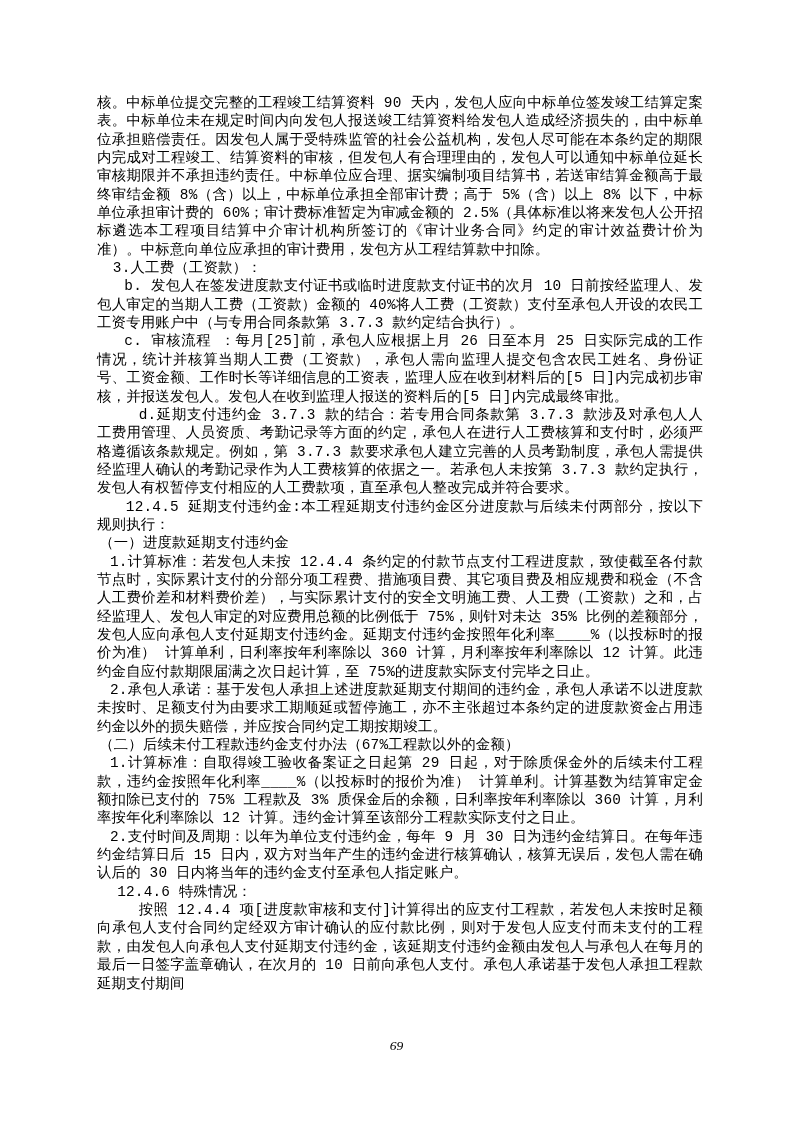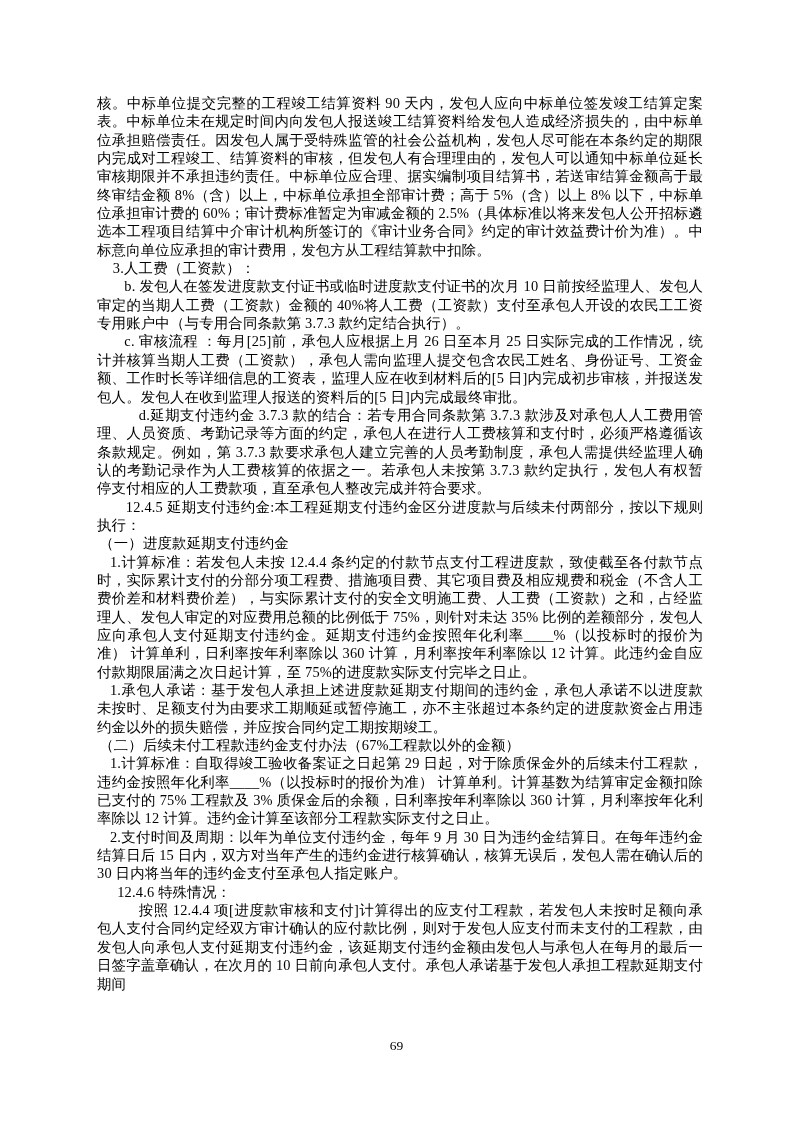--- a/index.html
+++ b/index.html
@@ -14,20 +14,21 @@
     background: #ffffff;
     overflow: hidden;
     font-family: "Liberation Serif", "DejaVu Serif", serif;
     color: #000000;
   }
   .content {
     position: absolute;
     left: 97px;
     top: 94px;
     width: 606px;
+    font-family: Liberation Mono, monospace;
   }
   .content p {
     margin: 0;
     padding: 0;
     font-size: 14.4px;
     line-height: 18.35px;
     text-align: justify;
     letter-spacing: 0.2px;
     word-break: break-all;
   }
@@ -42,36 +43,37 @@
   .footer {
     position: absolute;
     top: 1038px;
     left: 0;
     width: 100%;
     text-align: center;
     font-size: 13.5px;
     line-height: 16px;
     font-family: "Liberation Serif", "DejaVu Serif", serif;
     color: #000000;
+    font-style: italic;
   }
 </style>
 </head>
 <body>
 
 <div class="page">
   <div class="content">
     <p class="p-flush">核。中标单位提交完整的工程竣工结算资料 90 天内，发包人应向中标单位签发竣工结算定案表。中标单位未在规定时间内向发包人报送竣工结算资料给发包人造成经济损失的，由中标单位承担赔偿责任。因发包人属于受特殊监管的社会公益机构，发包人尽可能在本条约定的期限内完成对工程竣工、结算资料的审核，但发包人有合理理由的，发包人可以通知中标单位延长审核期限并不承担违约责任。中标单位应合理、据实编制项目结算书，若送审结算金额高于最终审结金额 8%（含）以上，中标单位承担全部审计费；高于 5%（含）以上 8% 以下，中标单位承担审计费的 60%；审计费标准暂定为审减金额的 2.5%（具体标准以将来发包人公开招标遴选本工程项目结算中介审计机构所签订的《审计业务合同》约定的审计效益费计价为准）。中标意向单位应承担的审计费用，发包方从工程结算款中扣除。</p>
     <p class="p-num">3.人工费（工资款）：</p>
     <p class="p-letter">b. 发包人在签发进度款支付证书或临时进度款支付证书的次月 10 日前按经监理人、发包人审定的当期人工费（工资款）金额的 40%将人工费（工资款）支付至承包人开设的农民工工资专用账户中（与专用合同条款第 3.7.3 款约定结合执行）。</p>
     <p class="p-letter">c. 审核流程 ：每月[25]前，承包人应根据上月 26 日至本月 25 日实际完成的工作情况，统计并核算当期人工费（工资款），承包人需向监理人提交包含农民工姓名、身份证号、工资金额、工作时长等详细信息的工资表，监理人应在收到材料后的[5 日]内完成初步审核，并报送发包人。发包人在收到监理人报送的资料后的[5 日]内完成最终审批。</p>
     <p class="p-deep">d.延期支付违约金 3.7.3 款的结合：若专用合同条款第 3.7.3 款涉及对承包人人工费用管理、人员资质、考勤记录等方面的约定，承包人在进行人工费核算和支付时，必须严格遵循该条款规定。例如，第 3.7.3 款要求承包人建立完善的人员考勤制度，承包人需提供经监理人确认的考勤记录作为人工费核算的依据之一。若承包人未按第 3.7.3 款约定执行，发包人有权暂停支付相应的人工费款项，直至承包人整改完成并符合要求。</p>
     <p class="p-sec">12.4.5 延期支付违约金:本工程延期支付违约金区分进度款与后续未付两部分，按以下规则执行：</p>
     <p class="p-paren">（一）进度款延期支付违约金</p>
     <p class="p-item">1.计算标准：若发包人未按 12.4.4 条约定的付款节点支付工程进度款，致使截至各付款节点时，实际累计支付的分部分项工程费、措施项目费、其它项目费及相应规费和税金（不含人工费价差和材料费价差），与实际累计支付的安全文明施工费、人工费（工资款）之和，占经监理人、发包人审定的对应费用总额的比例低于 75%，则针对未达 35% 比例的差额部分，发包人应向承包人支付延期支付违约金。延期支付违约金按照年化利率____%（以投标时的报价为准） 计算单利，日利率按年利率除以 360 计算，月利率按年利率除以 12 计算。此违约金自应付款期限届满之次日起计算，至 75%的进度款实际支付完毕之日止。</p>
-    <p class="p-item">1.承包人承诺：基于发包人承担上述进度款延期支付期间的违约金，承包人承诺不以进度款未按时、足额支付为由要求工期顺延或暂停施工，亦不主张超过本条约定的进度款资金占用违约金以外的损失赔偿，并应按合同约定工期按期竣工。</p>
+    <p class="p-item">2.承包人承诺：基于发包人承担上述进度款延期支付期间的违约金，承包人承诺不以进度款未按时、足额支付为由要求工期顺延或暂停施工，亦不主张超过本条约定的进度款资金占用违约金以外的损失赔偿，并应按合同约定工期按期竣工。</p>
     <p class="p-paren">（二）后续未付工程款违约金支付办法（67%工程款以外的金额）</p>
     <p class="p-item">1.计算标准：自取得竣工验收备案证之日起第 29 日起，对于除质保金外的后续未付工程款，违约金按照年化利率____%（以投标时的报价为准） 计算单利。计算基数为结算审定金额扣除已支付的 75% 工程款及 3% 质保金后的余额，日利率按年利率除以 360 计算，月利率按年化利率除以 12 计算。违约金计算至该部分工程款实际支付之日止。</p>
     <p class="p-item">2.支付时间及周期：以年为单位支付违约金，每年 9 月 30 日为违约金结算日。在每年违约金结算日后 15 日内，双方对当年产生的违约金进行核算确认，核算无误后，发包人需在确认后的 30 日内将当年的违约金支付至承包人指定账户。</p>
     <p class="p-sec2">12.4.6 特殊情况：</p>
     <p class="p-deep">按照 12.4.4 项[进度款审核和支付]计算得出的应支付工程款，若发包人未按时足额向承包人支付合同约定经双方审计确认的应付款比例，则对于发包人应支付而未支付的工程款，由发包人向承包人支付延期支付违约金，该延期支付违约金额由发包人与承包人在每月的最后一日签字盖章确认，在次月的 10 日前向承包人支付。承包人承诺基于发包人承担工程款延期支付期间</p>
   </div>
   <div class="footer">69</div>
 </div>
 
 </body></html>

